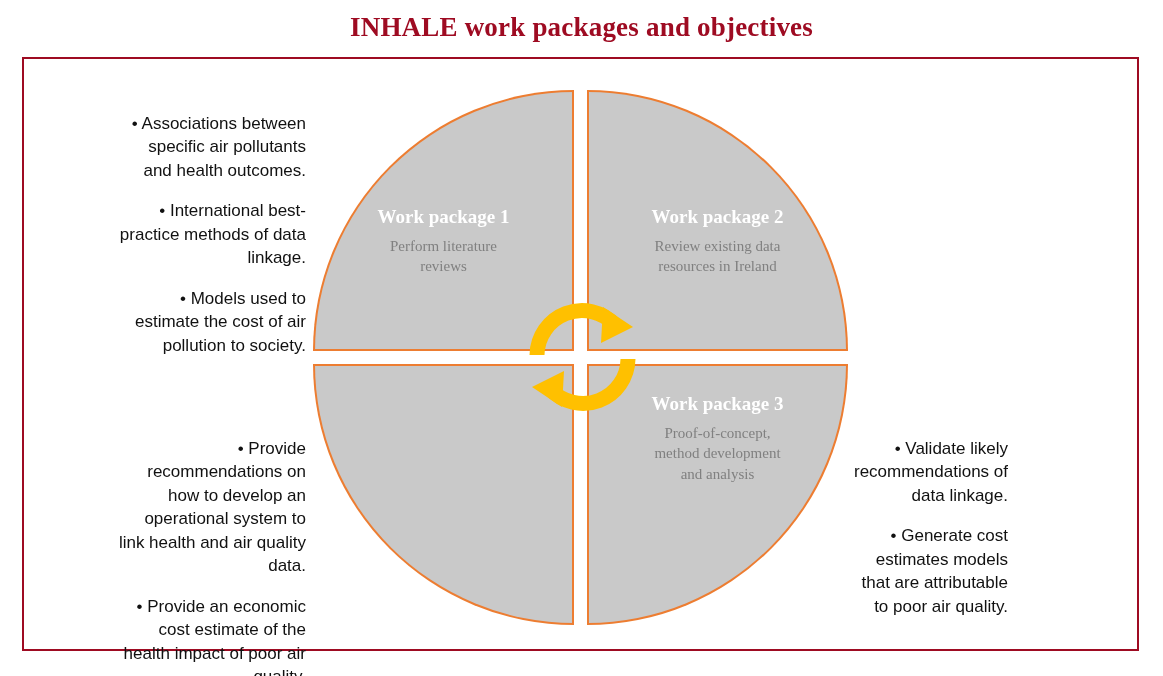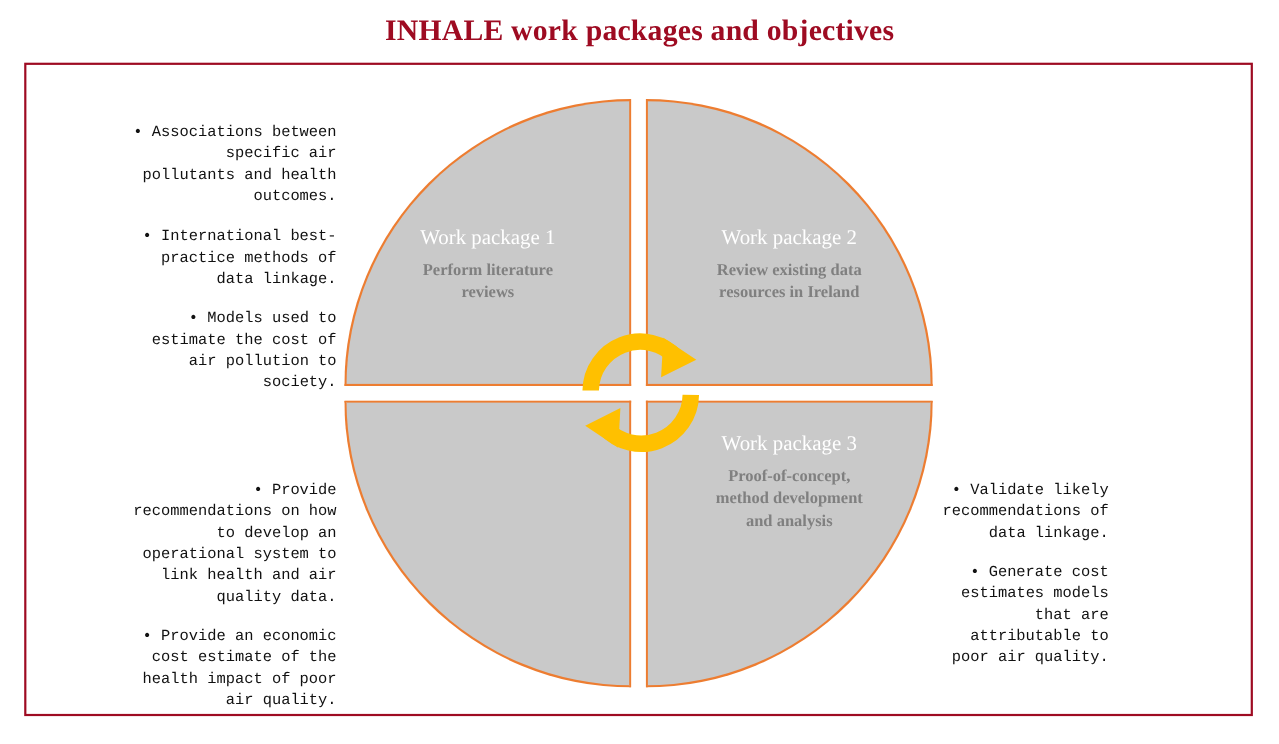--- a/index.html
+++ b/index.html
@@ -97,31 +97,31 @@
     border-top: 2px solid #ed7d31;
     border-right: 2px solid #ed7d31;
     border-bottom: 2px solid #ed7d31;
   }
 
   .wp-title {
     position: absolute;
     width: 100%;
     text-align: center;
     font-size: 19px;
-    font-weight: normal;
+    font-weight: bold;
     color: #ffffff;
     font-family: "Liberation Serif", "DejaVu Serif", serif;
     line-height: 1.2;
   }
   .wp-sub {
     position: absolute;
     width: 100%;
     text-align: center;
     font-size: 15px;
-    font-weight: bold;
+    font-weight: normal;
     color: #808080;
     font-family: "Liberation Serif", "DejaVu Serif", serif;
     line-height: 1.35;
     white-space: pre-line;
   }
 
   
   .quad-tl .wp-title { top: 114px; }
   .quad-tl .wp-sub   { top: 144px; }
   .quad-tr .wp-title { top: 114px; }
@@ -139,22 +139,22 @@
     left: 515px;
     top: 293px;
     width: 135px;
     height: 128px;
     pointer-events: none;
   }
 
   
   .sidetext {
     position: absolute;
-    font-family: Liberation Mono, monospace;
-    font-size: 14px;
+    font-family: Liberation Sans, sans-serif;
+    font-size: 17px;
     color: #111111;
     line-height: 1.38;
     text-align: right;
   }
   .bullet-item { margin: 0 0 17px 0; }
   .bullet-item:last-child { margin-bottom: 0; }
 
   #block-tl { left: 118px; top: 112px;  width: 188px; }
   #block-tr { left: 836px; top: 118px;  width: 172px; }
   #block-bl { left: 118px; top: 437px;  width: 188px; }

